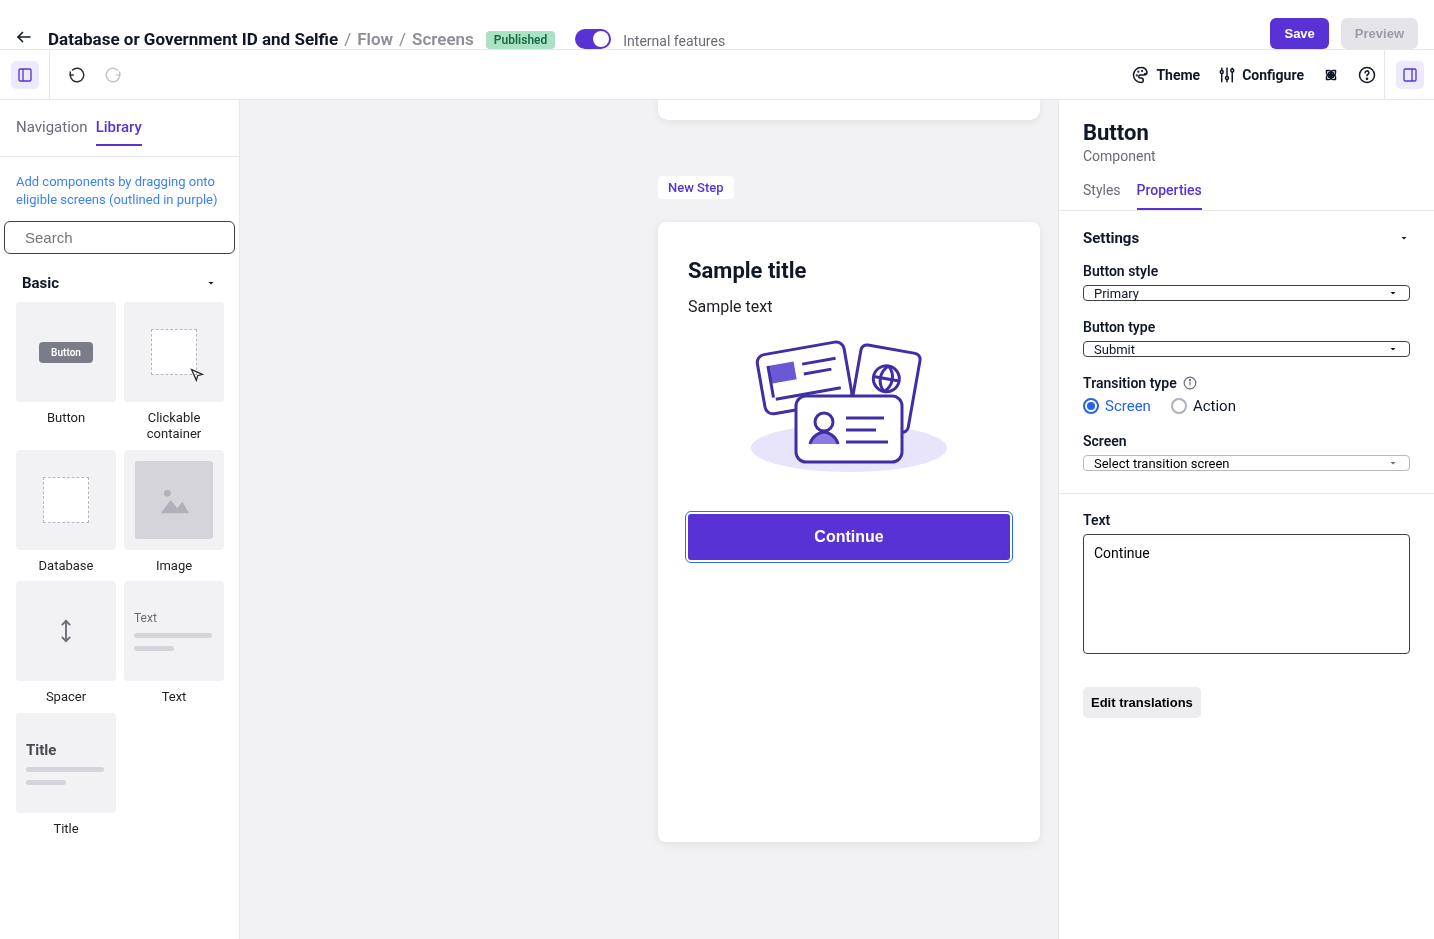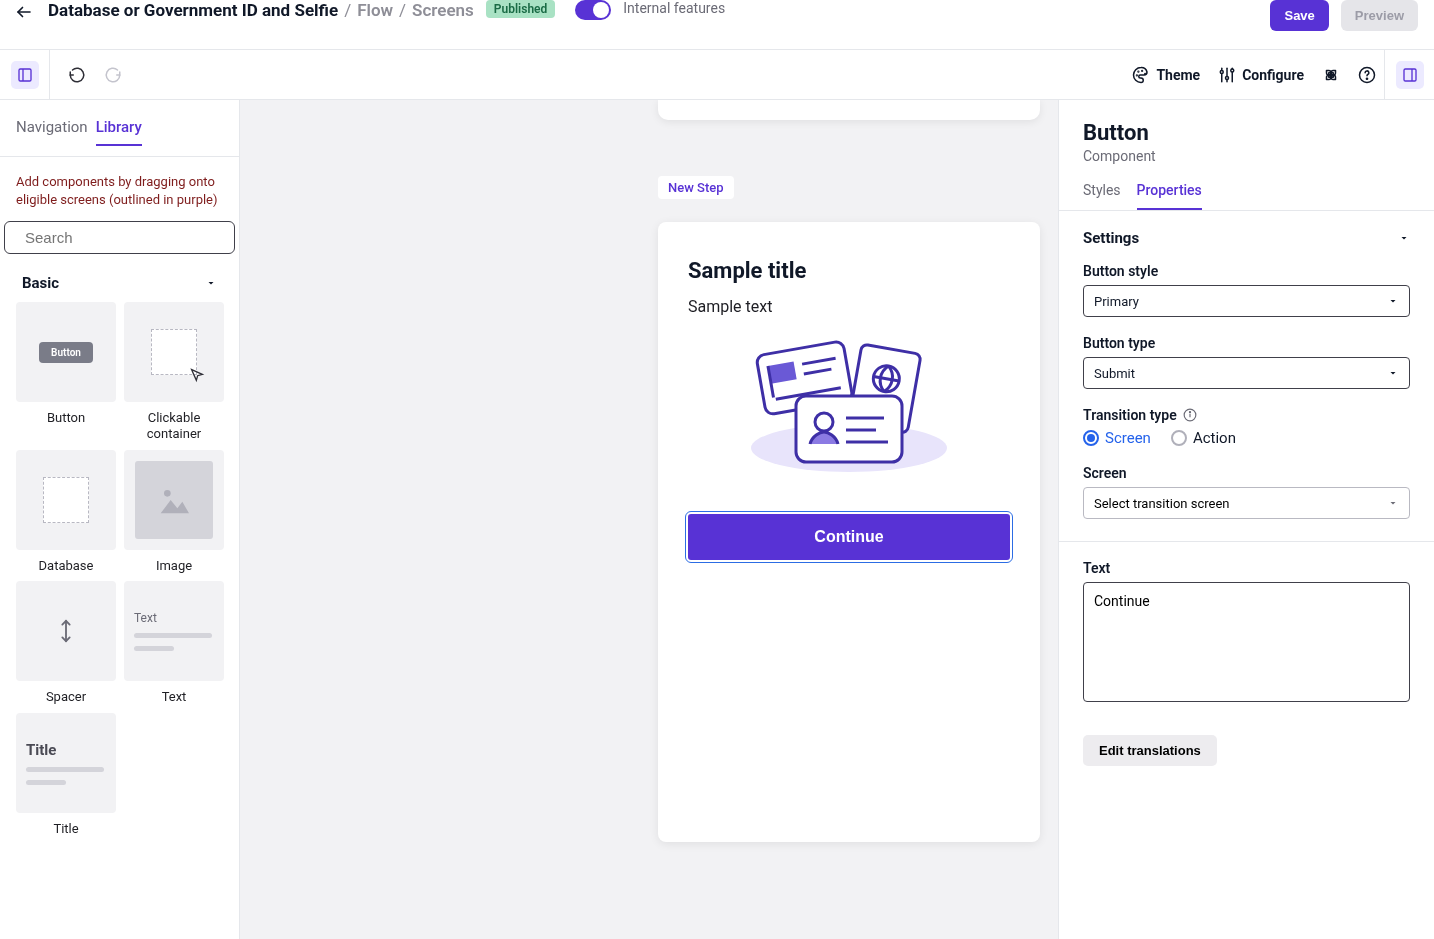--- a/index.html
+++ b/index.html
@@ -11,21 +11,21 @@
     width: 1434px;
     height: 939px;
     overflow: hidden;
     position: relative;
   }
   
   .topbar {
     height: 50px;
     border-bottom: 1px solid #e5e7eb;
     display: flex;
-    align-items: flex-start;
+    align-items: flex-end;
     padding: 0 16px 0 12px;
     gap: 12px;
   }
   .topbar .back-arrow {
     width: 24px; height:24px; display:flex; align-items:center; justify-content:center;
     cursor:pointer;
   }
   .topbar .crumbs { display:flex; align-items:center; gap:6px; font-size:17px; font-weight:700; }
   .topbar .crumbs .crumb-dim { color:#8e8e97; font-weight:600; }
   .topbar .crumbs .sep { color:#8e8e97; font-weight:400; }
@@ -78,21 +78,21 @@
     width:50px; height:100%; border-left:1px solid #e5e7eb; display:flex; align-items:center; justify-content:center;
   }
   
   .main { display:flex; height: calc(939px - 100px); }
   .left-sidebar {
     width:240px; border-right:1px solid #e5e7eb; background:#fff; overflow-y:auto;
   }
   .ls-tabs { display:flex; gap:8px; padding:18px 16px 10px; border-bottom:1px solid #e5e7eb; }
   .ls-tab { color:#6b6b76; font-size:15px; cursor:pointer; padding-bottom:8px;}
   .ls-tab.active { color:#5832d5; border-bottom:2px solid #5832d5; font-weight:500;}
-  .ls-hint { padding:16px 16px 8px; color:#7f1d1d; font-size:13px; line-height:1.4; }
+  .ls-hint { padding:16px 16px 8px; color:#3b82f6; font-size:13px; line-height:1.4; }
   .ls-search {
     margin:4px 4px 14px; border:1px solid #40404a; border-radius:6px; display:flex; align-items:center; padding:7px 12px; gap:8px;
   }
   .ls-search input { border:none; outline:none; flex:1; font-size:15px; color:#6b6b76; background:transparent; }
   .sec-header { display:flex; align-items:center; justify-content:space-between; padding:6px 22px 10px 22px; font-weight:700; font-size:15px; }
   .lib-grid { display:grid; grid-template-columns:1fr 1fr; gap:8px 8px; padding:0 16px 16px; }
   .lib-item { display:flex; flex-direction:column; align-items:center; gap:8px; }
   .lib-tile {
     width:100px; height:100px; background:#f2f2f4; border-radius:4px; display:flex; align-items:center; justify-content:center;
     flex-direction: column;
@@ -136,33 +136,33 @@
   .rs-head .sub { color:#6b6b76; font-size:14px; margin-top:3px; }
   .rs-tabs { display:flex; gap:16px; padding:10px 24px 0; border-bottom:1px solid #e5e7eb;}
   .rs-tab { padding-bottom:10px; color:#6b6b76; font-size:14px; cursor:pointer;}
   .rs-tab.active { color:#5832d5; border-bottom:2px solid #5832d5; font-weight:500;}
   .section { padding:18px 24px 0; border-bottom:1px solid #e5e7eb;}
   .section:last-child { border-bottom:none;}
   .sec-title { display:flex; justify-content:space-between; align-items:center; font-weight:700; font-size:15px; margin-bottom:16px;}
   .field { margin-bottom:18px; }
   .field label { display:block; font-weight:600; font-size:14px; margin-bottom:6px; }
   .select-like {
-    border:1px solid #40404a; border-radius:4px; height:32px; padding:0 10px; display:flex; align-items:center; justify-content:space-between; font-size:13px;
+    border:1px solid #40404a; border-radius:4px; height:16px; padding:0 10px; display:flex; align-items:center; justify-content:space-between; font-size:13px;
   }
   .select-grey .select-like { border-color:#b9b9c2; color:#000000; }
   .radio-row { display:flex; align-items:center; gap:20px; margin-top:4px; font-size:15px;}
   .radio { display:flex; align-items:center; gap:6px; cursor:pointer;}
   .radio .dot { width:16px; height:16px; border:2px solid #b0b0ba; border-radius:50%; display:inline-block; position:relative;}
   .radio.sel .dot { border-color:#2563eb; }
   .radio.sel .dot::after { content:""; position:absolute; inset:2px; background:#2563eb; border-radius:50%;}
   .radio.sel span.rlabel { color:#2563eb; }
   .textarea {
     width:100%; height:120px; border:1px solid #40404a; border-radius:4px; padding:10px; font:inherit; font-size:14px; resize:none;
   }
-  .edit-trans-btn { background:#edecef; border:none; border-radius:5px; padding:8px 16px; font-weight:600; font-size:13px; cursor:pointer; margin:12px 0 24px;}
+  .edit-trans-btn { background:#edecef; border:none; border-radius:5px; padding:8px 8px; font-weight:600; font-size:13px; cursor:pointer; margin:12px 0 24px;}
   
   .ico { display:inline-flex; }
   svg { display:block; }
 </style>
 </head>
 <body>
 
 <div class="topbar">
   <div class="back-arrow">
     <svg width="18" height="18" viewBox="0 0 24 24" fill="none" stroke="#101828" stroke-width="2.2" stroke-linecap="round" stroke-linejoin="round">

